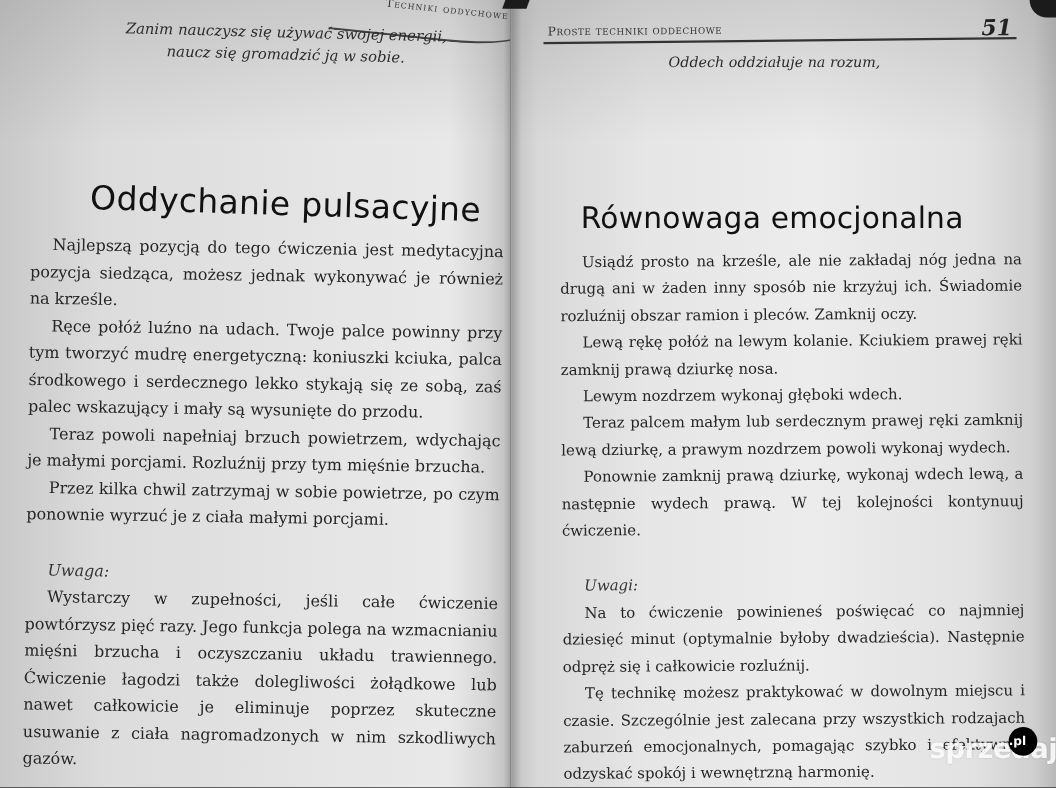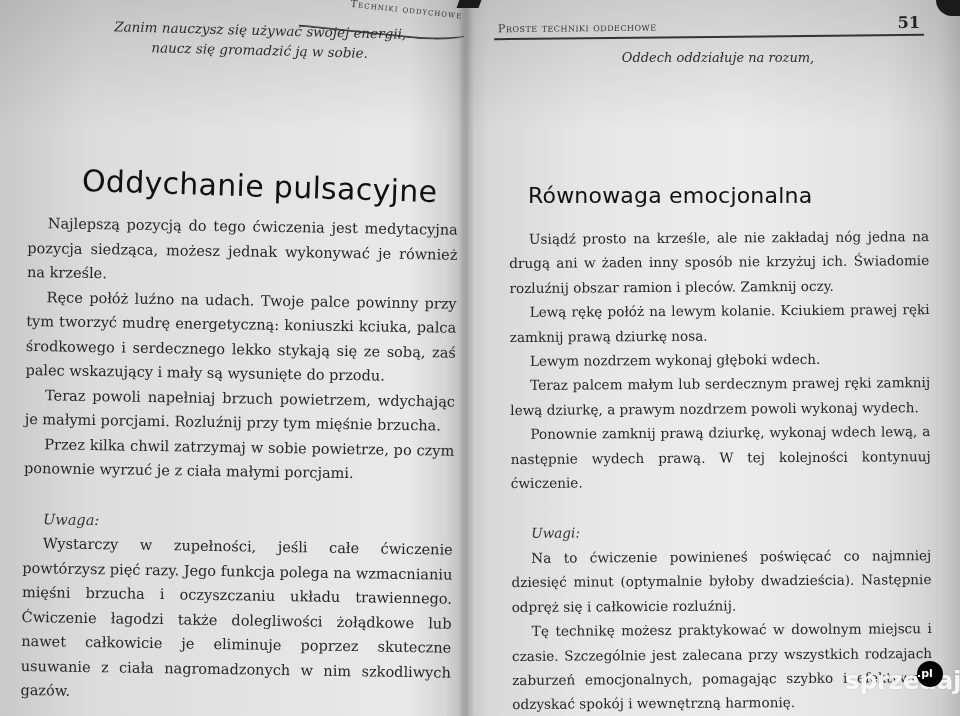--- a/index.html
+++ b/index.html
@@ -16,29 +16,29 @@
   }
   .shade-top { position:absolute; left:0; right:0; top:0; height:130px; background:linear-gradient(180deg, rgba(120,120,120,0.25), rgba(120,120,120,0)); pointer-events:none; }
   .spine-shadow { position:absolute; left:458px; top:0; width:16px; height:716px; background:linear-gradient(90deg, rgba(0,0,0,0.0), rgba(0,0,0,0.18), rgba(0,0,0,0.0)); }
   .corner-dark { position:absolute; background:#1b1b1b; }
 
   .running-head-left { position:absolute; left:300px; top:-6px; width:180px; height:40px; border-bottom:2px solid #444; border-radius:0 0 40% 0; transform:rotate(6deg); }
   .running-head-left span { position:absolute; right:18px; top:8px; font-size:10px; letter-spacing:1px; color:#333; font-variant:small-caps; }
 
   .running-head-right { position:absolute; left:30px; top:18px; width:430px; height:18px; border-bottom:2px solid #333; transform:rotate(-0.6deg); }
   .running-head-right .rh-title { position:absolute; left:4px; top:2px; font-size:11px; letter-spacing:0.5px; color:#333; font-variant:small-caps; }
-  .running-head-right .rh-num { position:absolute; right:4px; top:-3px; font-size:16px; font-weight:bold; color:#222; }
+  .running-head-right .rh-num { position:absolute; right:4px; top:-3px; font-size:20px; font-weight:bold; font-style:italic; color:#222; }
 
   .epigraph { position:absolute; font-style:italic; color:#2b2b2b; font-size:13.5px; line-height:20px; text-align:center; }
   .epi-left { left:110px; top:20px; width:300px; transform:rotate(1.5deg); }
-  .epi-right { left:144px; top:48px; width:220px; font-size:13px; line-height:20px; }
+  .epi-right { left:130px; top:48px; width:220px; font-size:13px; line-height:20px; }
 
   .chapter-title { position:absolute; font-family:"DejaVu Sans", sans-serif; color:#111; font-weight:normal; }
   .title-left { left:82px; top:163px; font-size:30px; transform:rotate(1.8deg); transform-origin:left; letter-spacing:0.3px; }
-  .title-right { left:64px; top:183px; font-size:22px; letter-spacing:0.2px; }
+  .title-right { left:64px; top:183px; font-size:27px; letter-spacing:0.2px; }
 
   .body-text { position:absolute; color:#252525; font-size:14.5px; line-height:24.5px; }
   .body-left { left:28px; top:211px; width:430px; transform:rotate(0.9deg); transform-origin:left top; }
   .body-right { left:45px; top:227px; width:420px; font-size:13.6px; line-height:24.4px; transform:rotate(-0.4deg); transform-origin:left top; }
   .para { margin:0; text-indent:20px; text-align:justify; }
   .note-label { font-style:italic; margin:26px 0 0 0; text-indent:20px; color:#333; }
 
   .watermark { position:absolute; left:845px; top:666px; font-family:"DejaVu Sans", sans-serif; font-weight:bold; font-size:25px; color:rgba(255,255,255,0.88); letter-spacing:-0.5px; text-shadow:0 0 2px rgba(0,0,0,0.15); }
   .watermark-badge { position:absolute; left:917px; top:661px; width:26px; height:26px; border-radius:50%; background:#000000; color:#fff; font-family:"DejaVu Sans", sans-serif; font-size:11px; font-weight:bold; text-align:left; line-height:26px; }
 </style>

